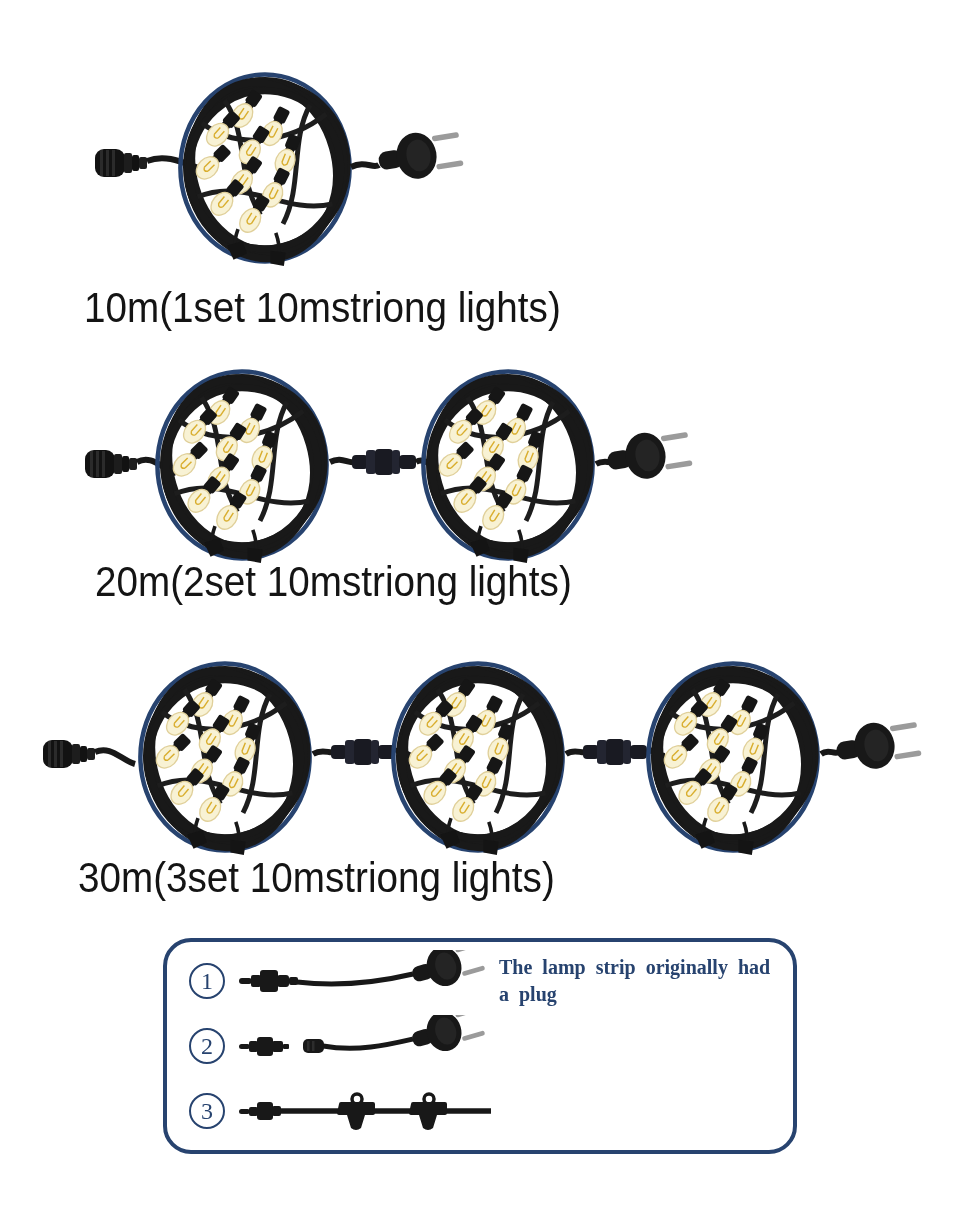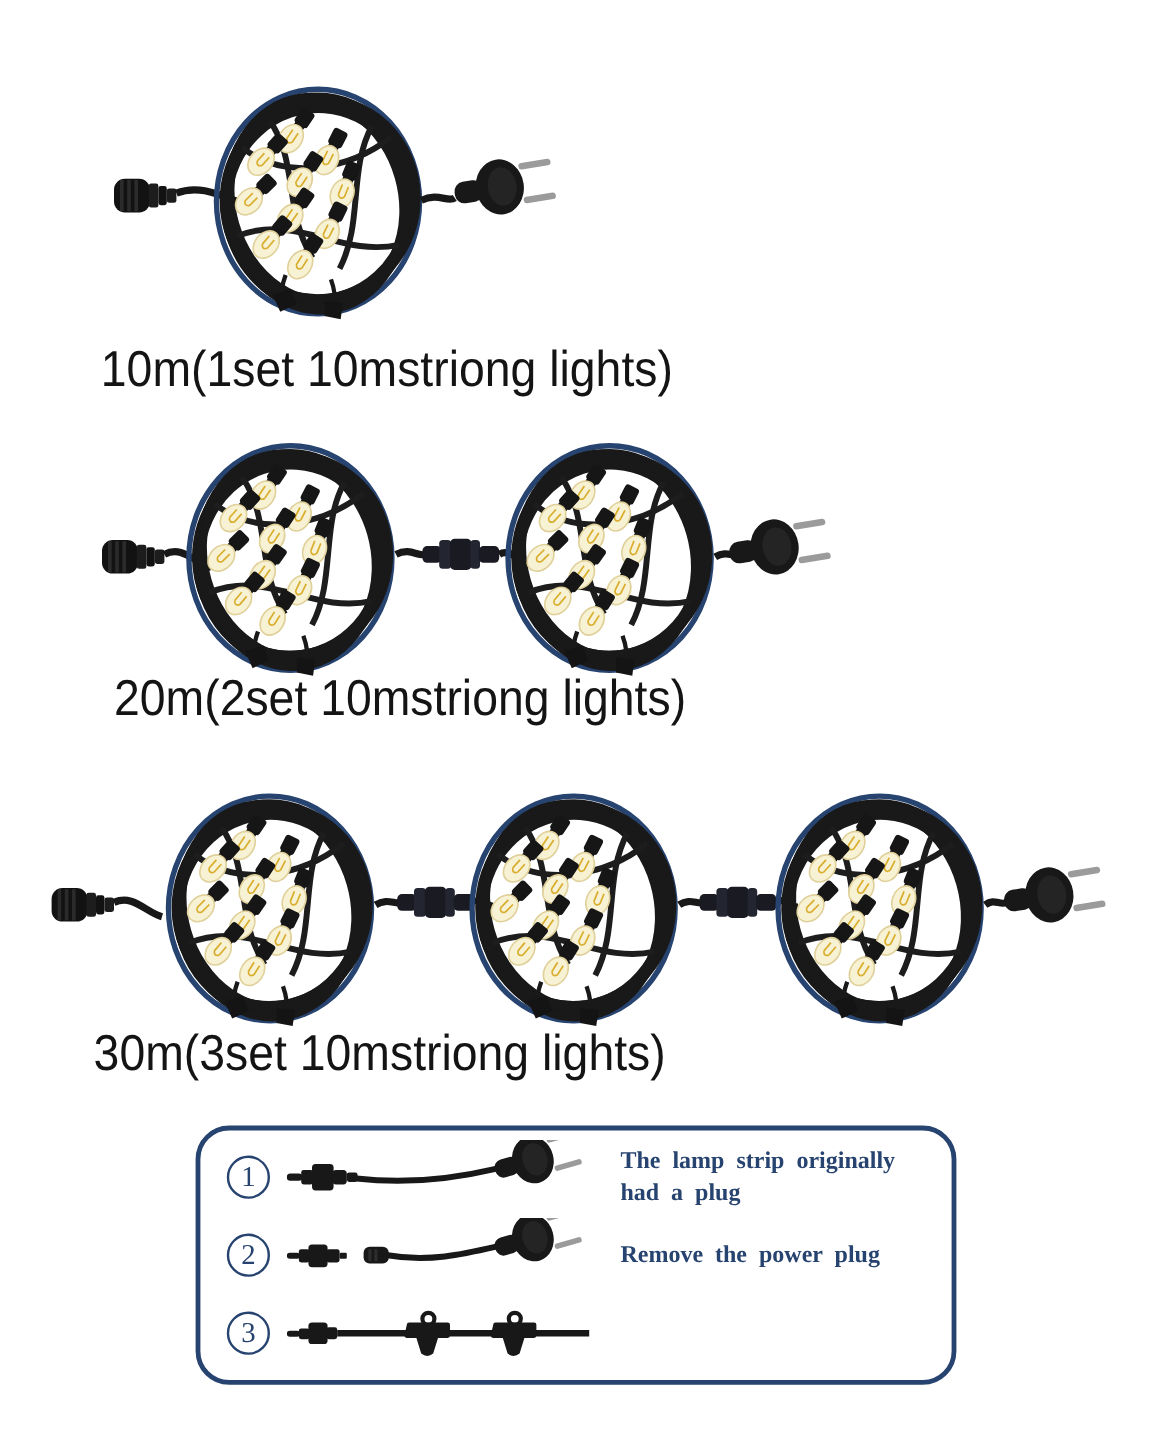--- a/index.html
+++ b/index.html
@@ -21,21 +21,21 @@
     padding:6px 14px 6px 22px;background:#ffffff;
   }
   .step{display:flex;align-items:center;}
   .badge{
     width:36px;height:36px;flex:0 0 auto;border:2.5px solid #27436f;border-radius:50%;
     color:#27436f;font-family:"Liberation Serif", serif;font-size:24px;line-height:1;
     display:flex;align-items:center;justify-content:center;box-sizing:border-box;
   }
   .step-art{margin-left:14px;flex:0 0 auto;}
   .step-text{
-    margin-left:18px;color:#27436f;font-family:"Liberation Serif", serif;
+    color:#27436f;font-family:"Liberation Serif", serif;
     font-weight:bold;font-size:20px;line-height:1.32;word-spacing:5px;max-width:272px;
   }
 </style>
 </head>
 <body>
 
 <svg width="0" height="0" style="position:absolute" aria-hidden="true">
   <defs>
     <g id="bulb">
       <rect x="-7" y="0" width="14" height="16" rx="3" fill="#161616"></rect>
@@ -180,21 +180,20 @@
         <rect x="44" y="29" width="6" height="5" rx="1"></rect>
         <rect x="64" y="24" width="21" height="14" rx="5"></rect>
         <rect x="68" y="26" width="2.5" height="10" fill="#2d2d2d"></rect>
         <rect x="73" y="26" width="2.5" height="10" fill="#2d2d2d"></rect>
       </g>
       <path d="M84,31 C118,37 148,30 174,24" stroke="#181818" stroke-width="5" fill="none"></path>
       <g transform="translate(172,26) rotate(-16) scale(0.86)">
         <use href="#plug" xlink:href="#plug"></use>
       </g>
     </svg>
-    <div class="step-text">Remove the power plug</div>
   </div>
 
   <div class="step">
     <span class="badge">3</span>
     <svg class="step-art" width="260" height="62" viewBox="0 0 260 62">
       <g fill="#181818">
         <rect x="0" y="29" width="11" height="5" rx="2.5"></rect>
         <rect x="10" y="27" width="9" height="9" rx="2"></rect>
         <rect x="18" y="22" width="16" height="18" rx="3"></rect>
         <rect x="33" y="26" width="9" height="10" rx="2"></rect>

